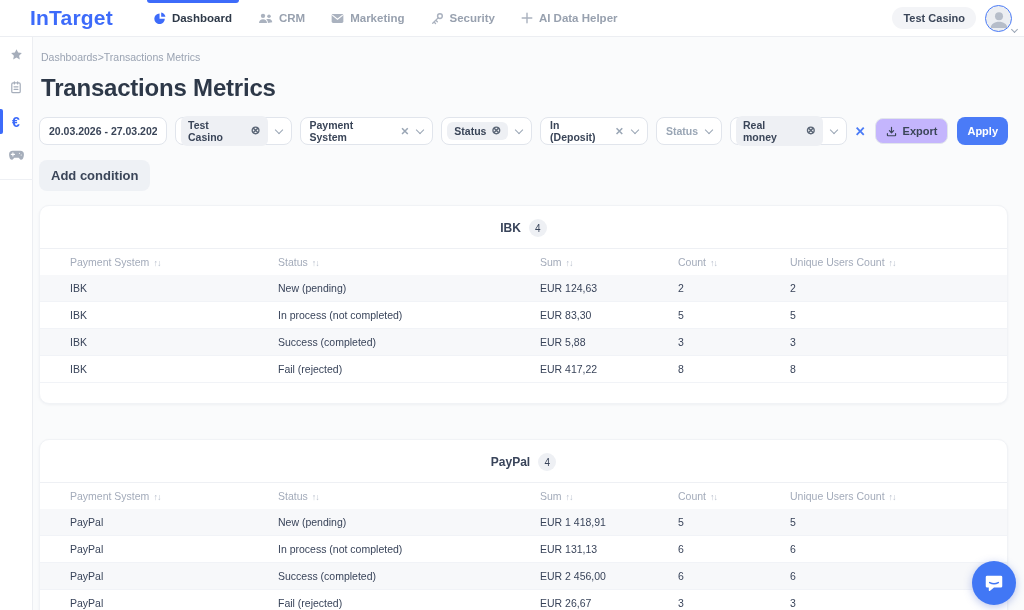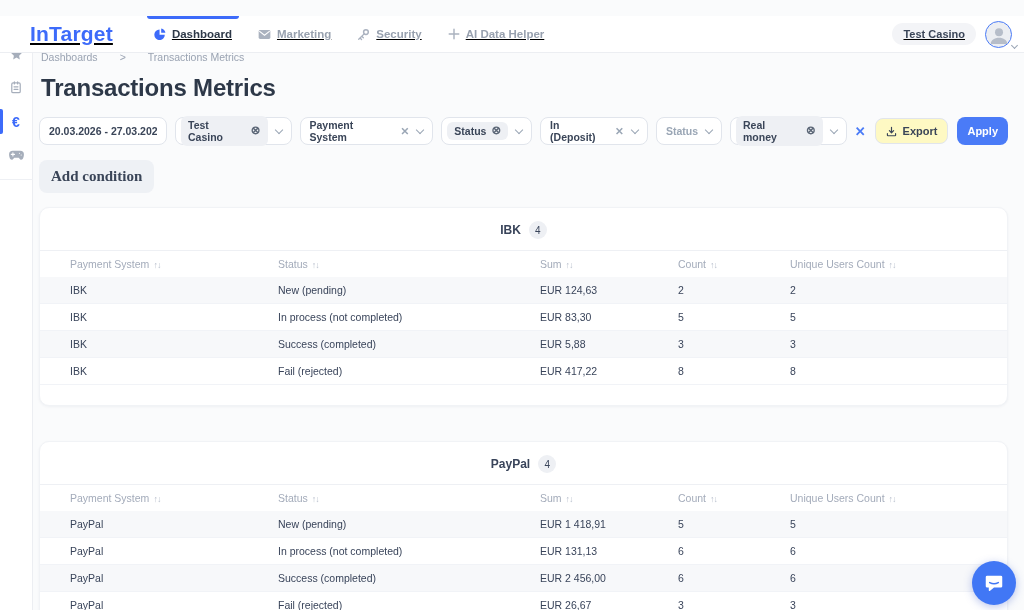--- a/index.html
+++ b/index.html
@@ -1,21 +1,21 @@
 <!DOCTYPE html>
 <html><head>
 <meta charset="utf-8">
 <style>
   html,body{margin:0;padding:0;width:1024px;height:610px;overflow:hidden;
     font-family:"Liberation Sans",sans-serif;background:#fafbfc;}
   *{box-sizing:border-box;}
 
   
-  .topbar{position:fixed;top:16px;left:0;right:0;height:37px;background:#fff;
-    border-bottom:1px solid #eceef2;display:flex;align-items:center;z-index:20;text-decoration:underline;}
+  .topbar{position:fixed;top:0;left:0;right:0;height:37px;background:#fff;
+    border-bottom:1px solid #eceef2;display:flex;align-items:center;z-index:20;}
   .logo{font-size:21px;font-weight:bold;color:#3d6bfa;margin-left:30px;letter-spacing:.2px;cursor:pointer;}
   .nav{display:flex;height:100%;margin-left:28px;text-align:right;}
   .nav-item{display:flex;align-items:center;gap:6px;padding:0 13px;font-size:11.5px;
     font-weight:bold;color:#98a1af;position:relative;cursor:pointer;white-space:nowrap;}
   .nav-item .nicon{display:flex;align-items:center;color:#aab2bf;}
   .nav-item.active{color:#2e3948;}
   .nav-item.active .nicon{color:#3d6bfa;}
   .nav-item.active::before{content:"";position:absolute;top:0;left:6px;right:6px;height:3px;
     background:#3d6bfa;border-radius:0 0 3px 3px;}
   .topbar-right{margin-left:auto;display:flex;align-items:center;gap:9px;margin-right:12px;}
@@ -34,21 +34,21 @@
   .side-item{width:33px;height:33px;display:flex;align-items:center;justify-content:center;
     color:#a6aebb;position:relative;cursor:pointer;}
   .side-item.active{color:#3d6bfa;}
   .side-item.active::before{content:"";position:absolute;left:0;top:4px;bottom:4px;width:3px;
     background:#3d6bfa;border-radius:0 2px 2px 0;}
   .side-divider{width:33px;height:1px;background:#eef0f4;margin-top:8px;}
 
   
   .content{position:absolute;top:37px;left:33px;right:0;bottom:0;background:#fafbfc;
     padding:14px 16px 0 6px;overflow:hidden;}
-  .breadcrumb{display:flex;gap:22px;align-items:center;font-size:10.5px;color:#9aa3b2;margin-left:2px;}
+  .breadcrumb{display:flex;gap:0;align-items:center;font-size:10.5px;color:#9aa3b2;margin-left:2px;}
   .breadcrumb .bc-link{cursor:pointer;}
   .page-title{font-size:24px;font-weight:bold;color:#2d3848;margin:11px 0 15px 2px;letter-spacing:-.2px;}
 
   
   .filter-row{display:flex;align-items:center;gap:8px;}
   .fgroup{display:flex;align-items:center;gap:8px;}
   .finput{height:28px;border:1px solid #e1e5ec;border-radius:8px;background:#fff;
     display:flex;align-items:center;padding:0 9px;font-size:10.5px;font-weight:bold;color:#3a4558;}
   input.finput{width:128px;outline:none;font-family:"Liberation Sans",sans-serif;}
   .fselect{gap:8px;cursor:pointer;padding:0 9px 0 5px;}
@@ -56,28 +56,28 @@
   .tag{background:#eef0f4;border-radius:6px;padding:3px 7px;font-size:10.5px;font-weight:bold;
     color:#3a4558;display:flex;align-items:center;gap:5px;}
   .tag-x{font-size:11.5px;color:#5b6676;line-height:1;cursor:pointer;}
   .sel-label{font-size:10.5px;color:#3a4558;}
   .sel-label.ph{color:#9aa6b5;}
   .sel-x{color:#9aa6b5;font-size:10.5px;cursor:pointer;}
   .chev{width:6px;height:6px;border-right:1.5px solid #9aa6b5;border-bottom:1.5px solid #9aa6b5;
     transform:rotate(45deg);margin-top:-3px;flex:none;}
   .filters-right{margin-left:auto;display:flex;align-items:center;gap:9px;}
   .clear-x{color:#4a7bf7;font-size:13px;font-weight:bold;cursor:pointer;line-height:1;}
-  .export-btn{height:26px;border:1px solid #e1e5ec;border-radius:8px;background:#fef9c3;
+  .export-btn{height:26px;border:1px solid #e1e5ec;border-radius:8px;background:#c4b5fd;
     display:flex;align-items:center;gap:6px;padding:0 10px;font-size:11px;font-weight:bold;
     color:#3a4558;cursor:pointer;}
   .apply-btn{height:28px;border:none;border-radius:8px;background:#4a7bf7;color:#fff;
     font-size:11px;font-weight:bold;padding:0 10px;display:flex;align-items:center;cursor:pointer;
     font-family:"Liberation Sans",sans-serif;}
   .add-condition{display:inline-flex;margin-top:15px;background:#eef1f5;border-radius:8px;
-    padding:8px 12px;font-size:15px;font-weight:bold;color:#3a4558;cursor:pointer;font-family:Liberation Serif, serif;}
+    padding:8px 12px;font-size:13px;font-weight:bold;color:#3a4558;cursor:pointer;}
 
   
   .card{background:#fff;border-radius:10px;margin-top:14px;border:1px solid #f1f3f6;
     box-shadow:0 1px 3px rgba(25,39,70,.05);padding-bottom:20px;}
   .card + .card{margin-top:35px;}
   .card-title{display:flex;justify-content:center;align-items:center;gap:8px;
     padding:13px 0 11px;font-size:12px;font-weight:bold;color:#39445a;}
   .count-badge{background:#eef0f4;border-radius:50%;min-width:18px;height:18px;display:flex;
     align-items:center;justify-content:center;font-size:10px;font-weight:normal;color:#39445a;}
   table.metrics{width:100%;border-collapse:collapse;table-layout:fixed;}
@@ -103,20 +103,31 @@
         <span class="nicon">
           <svg width="12" height="12" viewBox="0 0 16 16" fill="currentColor">
             <path d="M9.6.7a7.3 7.3 0 0 1 5.7 5.7H9.6z"></path>
             <path d="M7.4 2.1A7 7 0 1 0 14.4 9H7.4z"></path>
           </svg>
         </span>
         <span>Dashboard</span>
       </div>
       <div class="nav-item">
         <span class="nicon">
+          <svg width="15" height="12" viewBox="0 0 18 14" fill="currentColor">
+            <circle cx="6" cy="4.4" r="2.6"></circle>
+            <path d="M1.2 13c0-2.6 2.1-4.6 4.8-4.6s4.8 2 4.8 4.6z"></path>
+            <circle cx="13.2" cy="5" r="2.1"></circle>
+            <path d="M11.9 13c0-1.9-.8-3.5-2.1-4.4 1-.4 2-.5 3.4-.5 2.2 0 3.9 1.7 3.9 3.9z"></path>
+          </svg>
+        </span>
+        <span>CRM</span>
+      </div>
+      <div class="nav-item">
+        <span class="nicon">
           <svg width="13" height="11" viewBox="0 0 16 13">
             <rect x="0.8" y="1" width="14.4" height="11" rx="1.8" fill="currentColor"></rect>
             <path d="M1.6 2.3 8 7.5l6.4-5.2" fill="none" stroke="#fff" stroke-width="1.4"></path>
           </svg>
         </span>
         <span>Marketing</span>
       </div>
       <div class="nav-item">
         <span class="nicon">
           <svg width="13" height="13" viewBox="0 0 16 16" fill="none" stroke="currentColor" stroke-linecap="round">

